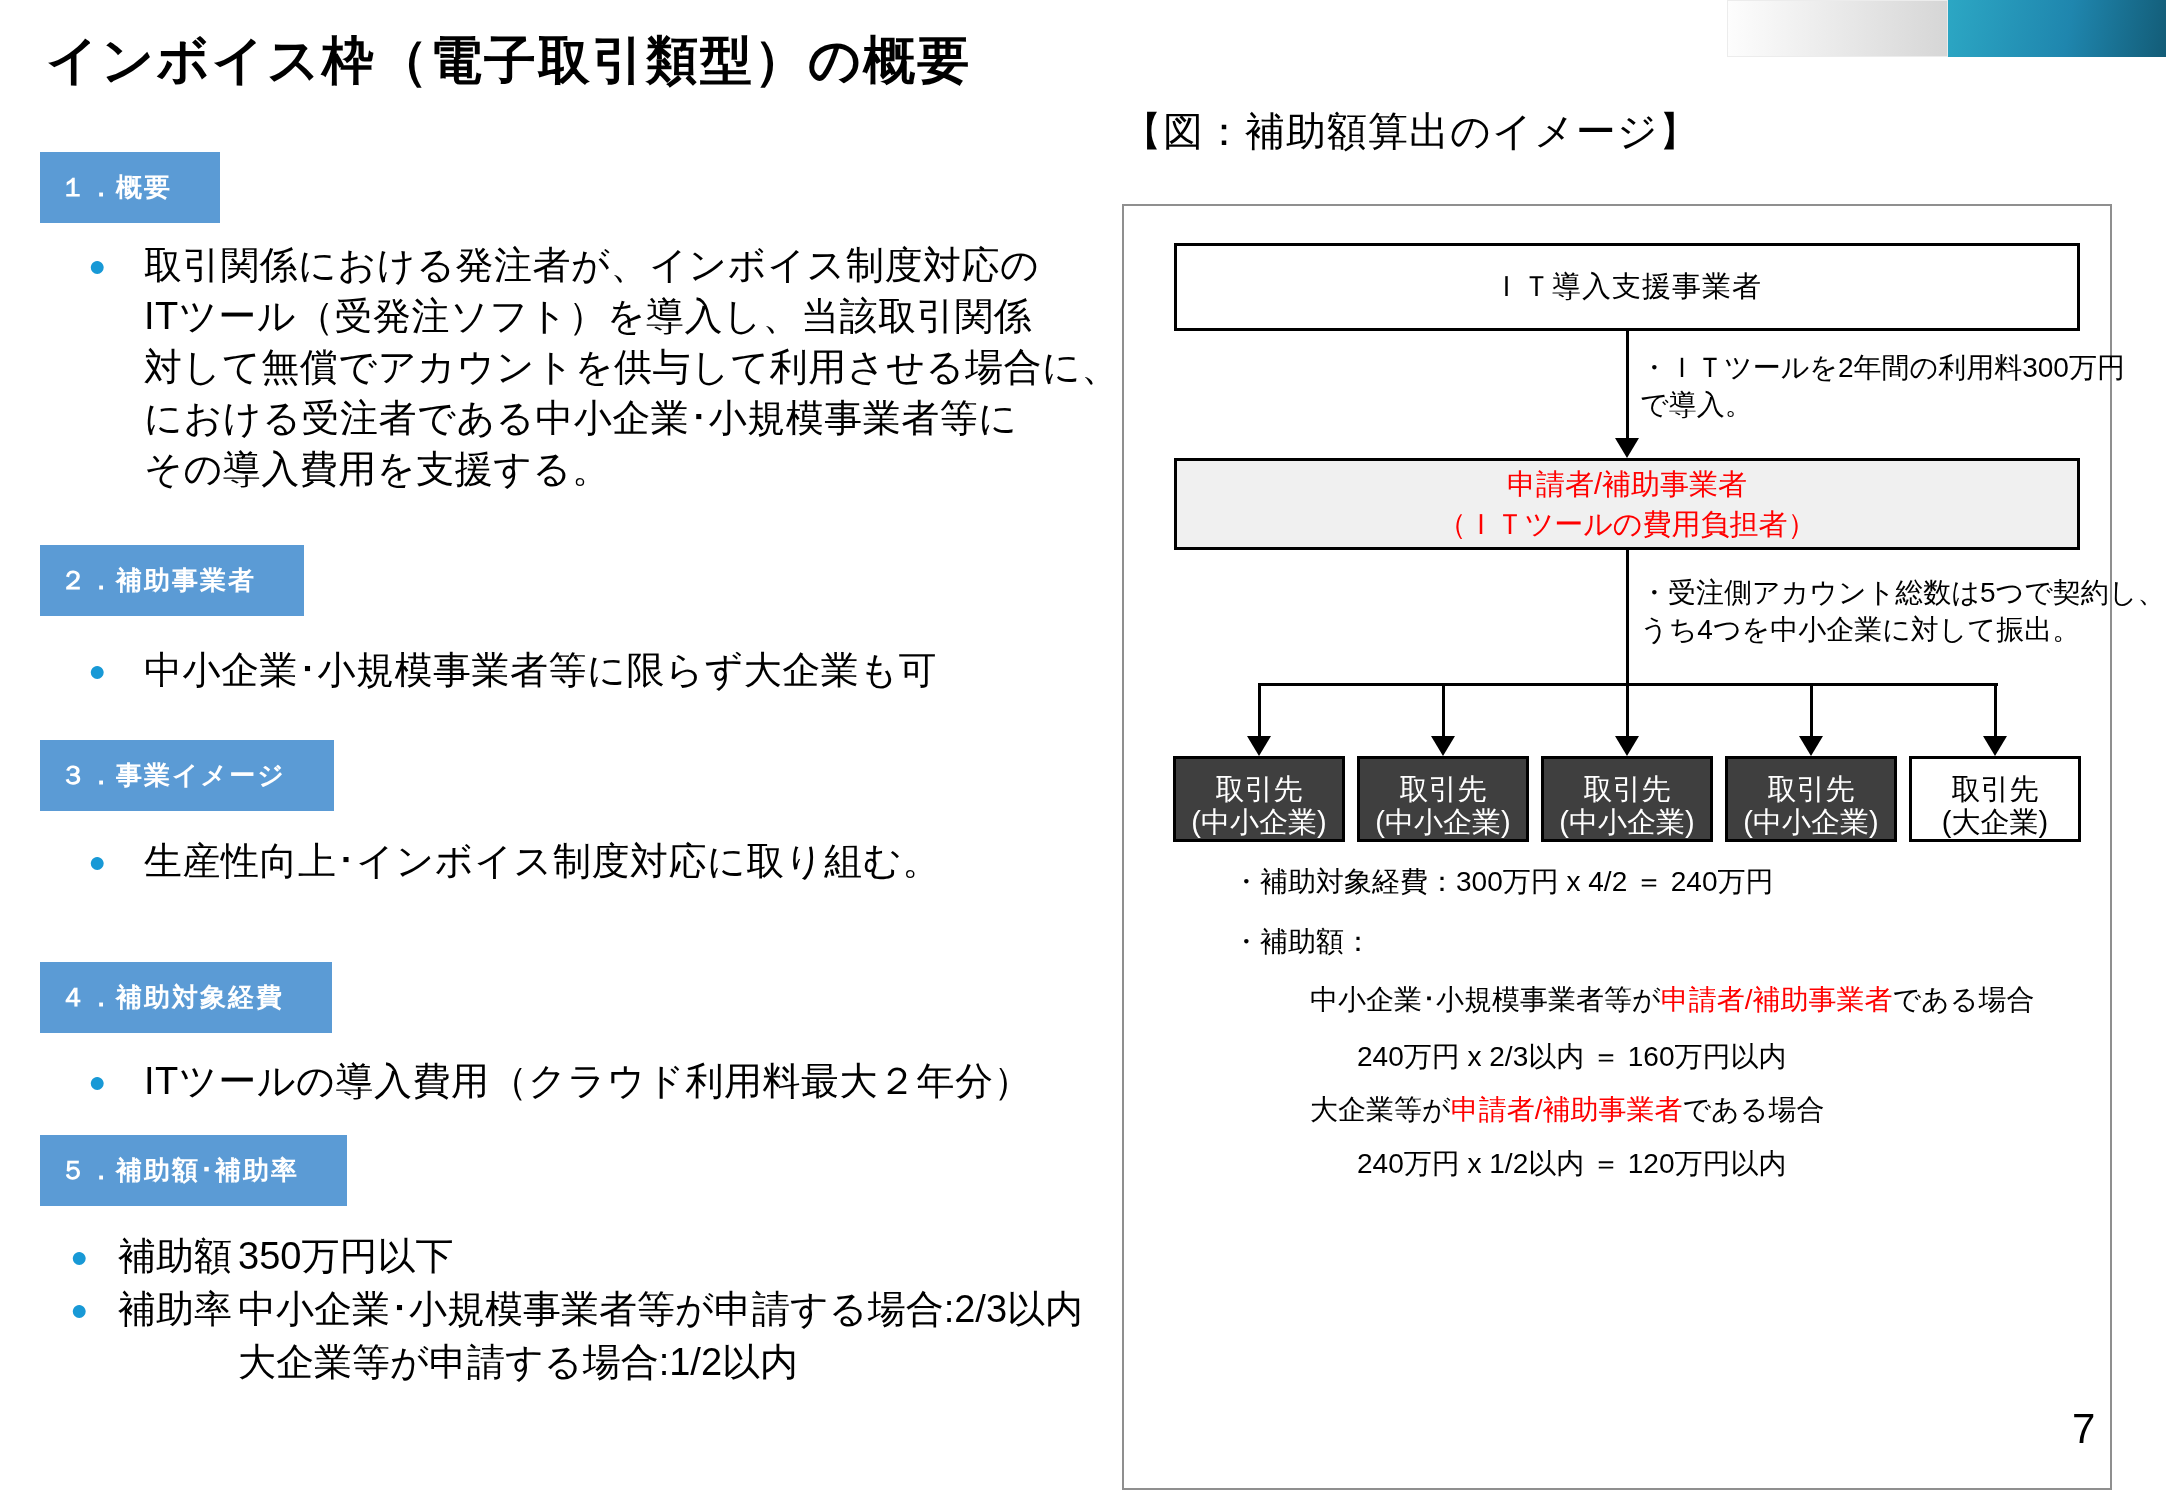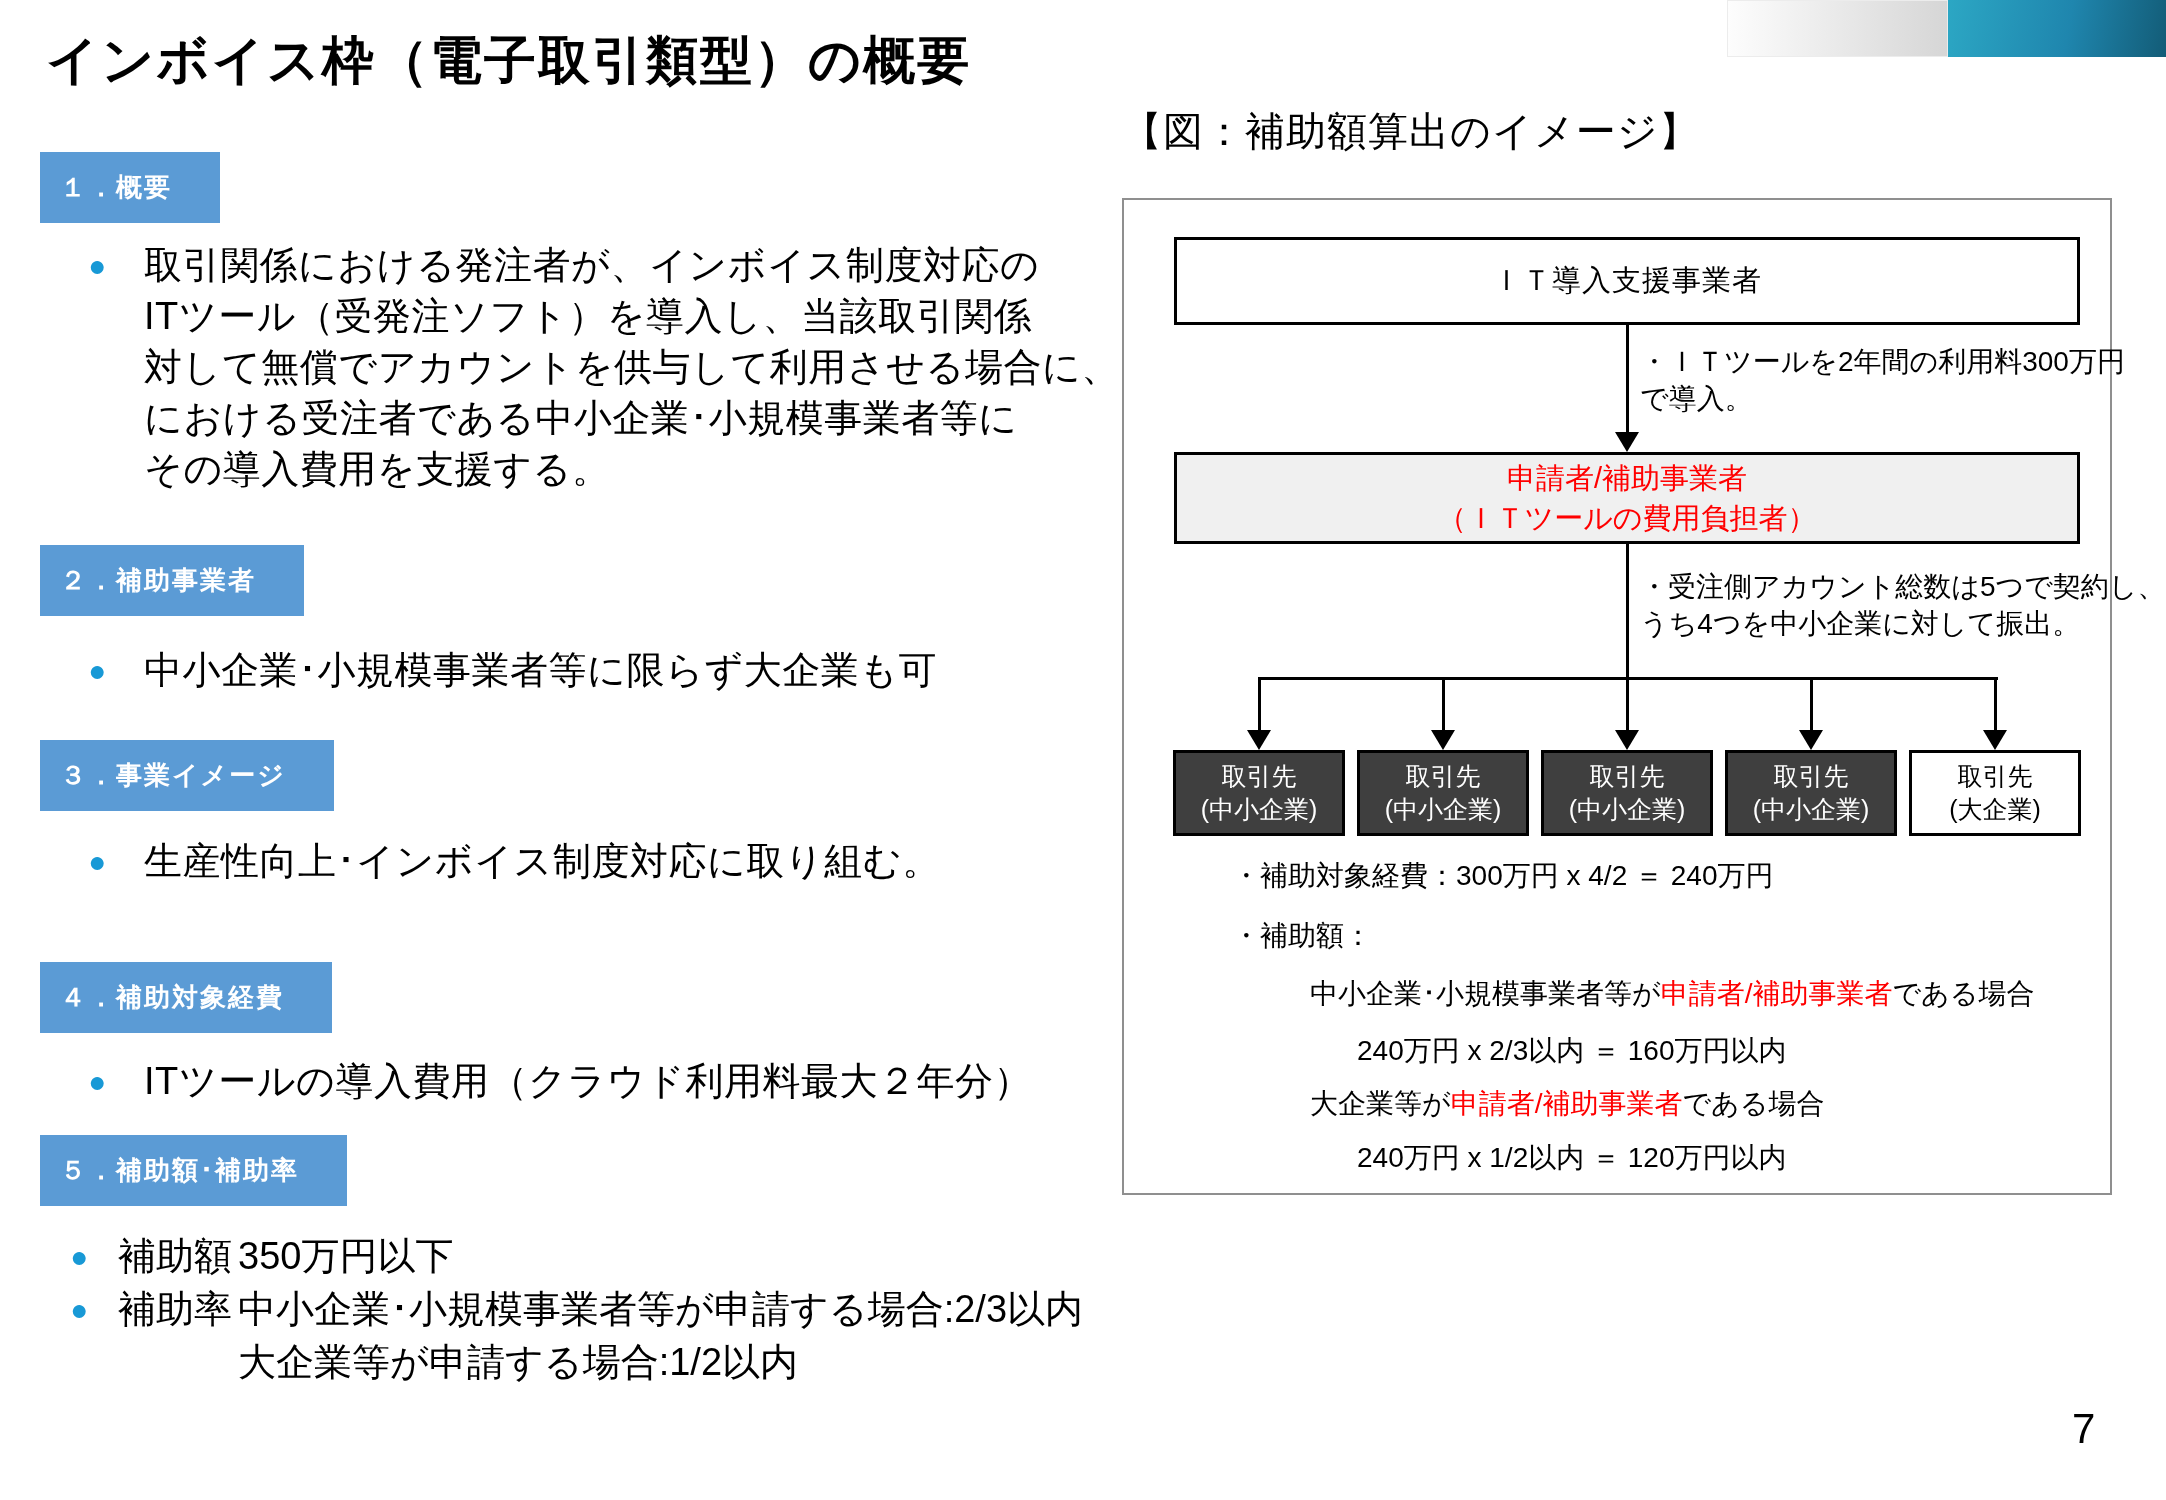--- a/index.html
+++ b/index.html
@@ -25,34 +25,34 @@
   #sec4 .sec-body{top:94px;} #sec5 .sec-body{top:95px;left:30px;}
   .bullet-item{display:flex;align-items:flex-start;}
   .dot{flex:0 0 56px;color:#1899d6;font-size:30px;line-height:51px;}
   .blines{font-size:38px;line-height:51px;letter-spacing:0.5px;white-space:nowrap;}
   
   .row5{display:flex;font-size:38px;line-height:53px;white-space:nowrap;}
   .row5 .dot{flex:0 0 48px;line-height:53px;}
   .row5 .lbl{flex:0 0 120px;}
   
   .fig-caption{position:absolute;left:1122px;top:104px;font-size:40px;letter-spacing:1px;white-space:nowrap;}
-  .fig{position:absolute;left:1122px;top:198px;width:990px;height:997px;border:2px solid #8f8f8f;background:#fff;box-sizing:border-box;}
+  .fig{position:absolute;left:1122px;top:204px;width:990px;height:1286px;border:2px solid #8f8f8f;background:#fff;box-sizing:border-box;}
   .fig *{box-sizing:border-box;}
   .fbox{position:absolute;border:3px solid #000;display:flex;flex-direction:column;align-items:center;justify-content:center;text-align:center;}
   .vendor-box{left:50px;top:37px;width:906px;height:88px;font-size:29px;letter-spacing:1px;}
   .applicant-box{left:50px;top:252px;width:906px;height:92px;background:#f0f0f0;color:#ff0000;font-size:29px;line-height:40px;font-weight:500;}
   .vline{position:absolute;width:3px;background:#000;}
   .ahead{position:absolute;width:0;height:0;border-left:12px solid transparent;border-right:12px solid transparent;border-top:20px solid #000;}
   .l1{left:502px;top:125px;height:110px;} .h1{left:491px;top:232px;}
   .l2{left:502px;top:344px;height:133px;}
   .hline{position:absolute;left:134px;top:477px;width:740px;height:3px;background:#000;}
   .bl{top:477px;height:56px;} .bh{top:530px;}
   .bl.c1{left:134px;} .bl.c2{left:318px;} .bl.c3{left:502px;} .bl.c4{left:686px;} .bl.c5{left:870px;}
   .bh.c1{left:123px;} .bh.c2{left:307px;} .bh.c3{left:491px;} .bh.c4{left:675px;} .bh.c5{left:859px;}
-  .partner{top:550px;width:172px;height:86px;font-size:25px;line-height:33px;}
+  .partner{top:550px;width:172px;height:86px;font-size:29px;line-height:33px;justify-content:flex-end;}
   .partner.dark{background:#3f3f3f;color:#fff;}
   .partner.light{background:#fff;color:#000;}
   .p1{left:49px;} .p2{left:233px;} .p3{left:417px;} .p4{left:601px;} .p5{left:785px;}
   .note{position:absolute;left:516px;font-size:28px;line-height:37px;white-space:nowrap;}
   .note1{top:143px;} .note2{top:368px;}
   .calc{position:absolute;font-size:28px;line-height:36px;white-space:nowrap;}
   .calc .red{color:#ff0000;}
   .cl1{left:108px;top:658px;} .cl2{left:108px;top:718px;text-align:center;}
   .cl3{left:186px;top:776px;} .cl4{left:233px;top:833px;}
   .cl5{left:186px;top:886px;} .cl6{left:233px;top:940px;}

